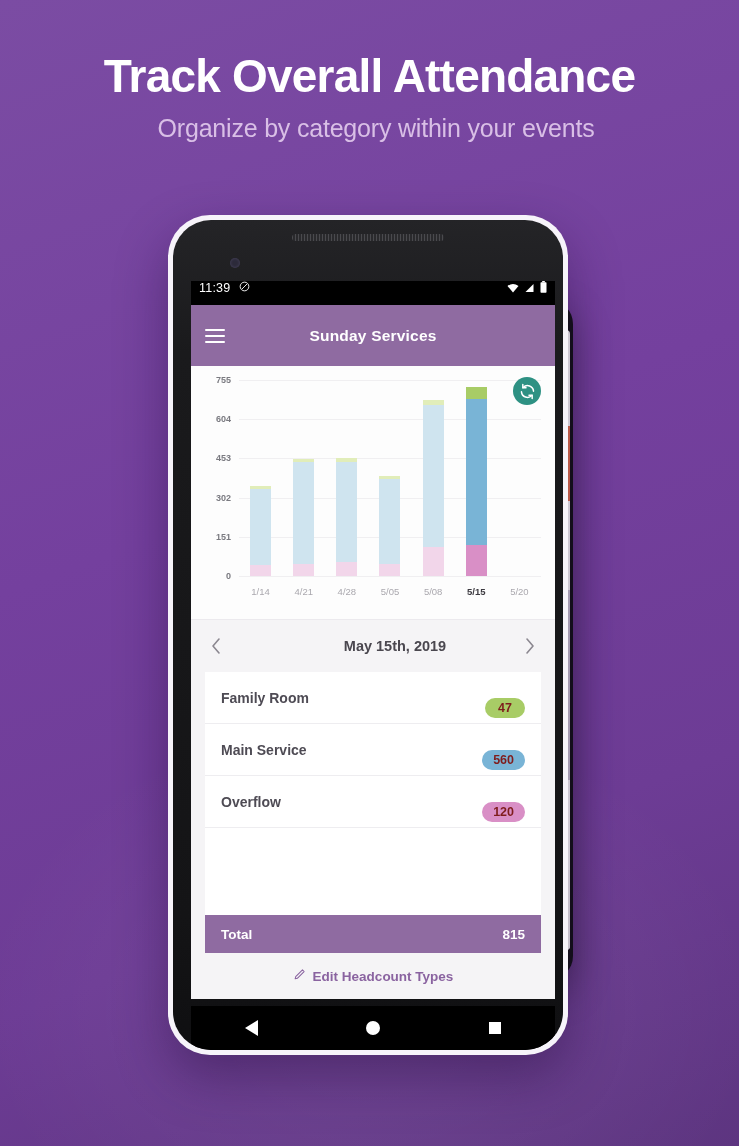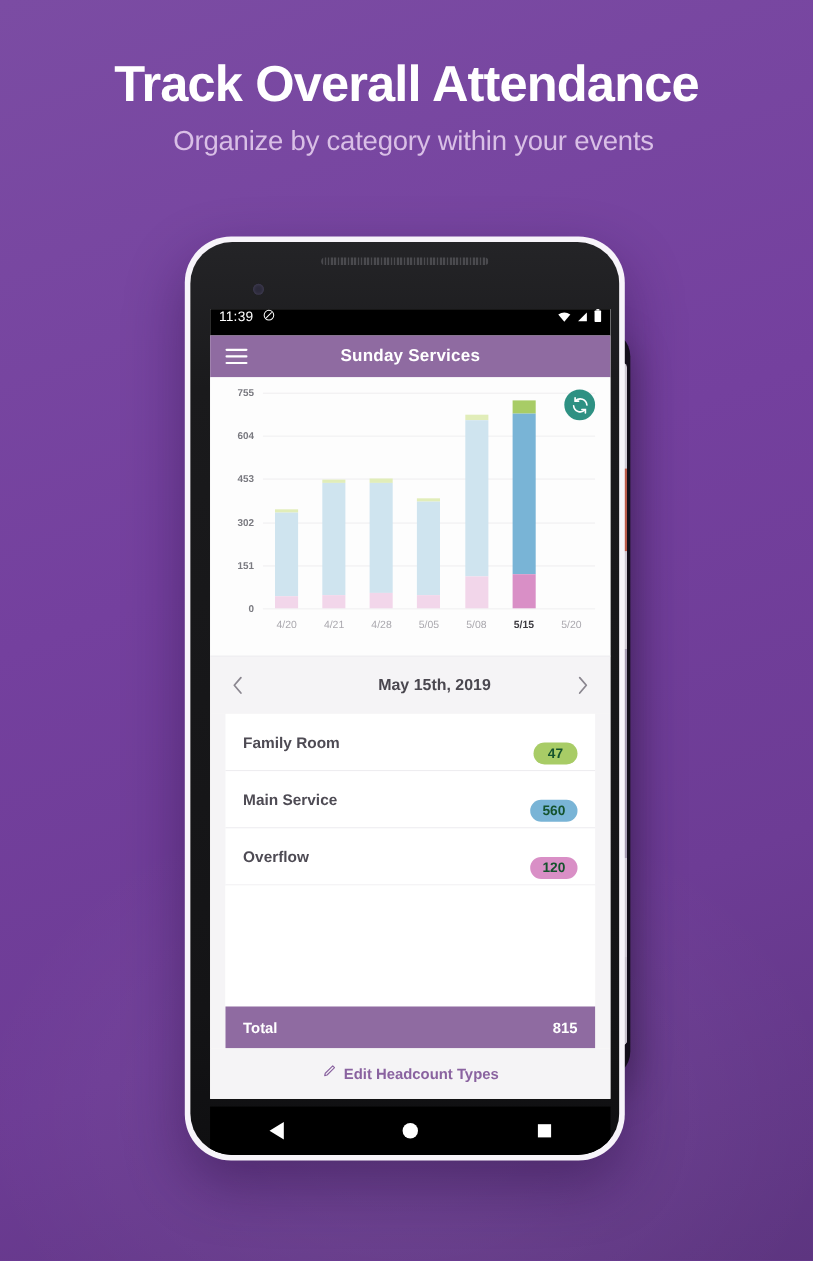--- a/index.html
+++ b/index.html
@@ -97,21 +97,21 @@
     height:24px; background:#000000; flex:none;
     display:flex; align-items:flex-start; padding:0 8px;
     color:#ffffff; font-size:12px;
   }
   .status-time { font-size:12.5px; letter-spacing:.2px; }
   .status-dnd { margin-left:9px; display:flex; align-items:center; }
   .status-right { margin-left:auto; display:flex; align-items:center; gap:5px; }
 
   
   .app-bar {
-    height:38px; background:#8f6ba1; flex:none;
+    height:61px; background:#8f6ba1; flex:none;
     display:flex; align-items:center; padding:0 14px;
     position:relative;
   }
   .hamburger { display:flex; flex-direction:column; gap:4px; cursor:pointer; }
   .hamburger span { display:block; width:20px; height:2px; background:#fff; border-radius:1px; }
   .app-title {
     position:absolute; left:0; right:0; text-align:center;
     font-size:15.5px; font-weight:bold; color:#ffffff; letter-spacing:.2px;
     pointer-events:none;
   }
@@ -171,21 +171,21 @@
   .list-item {
     height:52px; flex:none;
     display:flex; align-items:center; justify-content:space-between;
     padding:0 16px;
     border-bottom:1px solid #eeedf0;
     cursor:pointer;
   }
   .list-label { font-size:14px; font-weight:bold; color:#4e4b54; }
   .badge {
     min-width:40px; padding:3px 11px; border-radius:11px;
-    color:#14532d; font-size:12.5px; font-weight:bold; text-align:center;margin-top:20px;
+    color:#7f1d1d; font-size:12.5px; font-weight:bold; text-align:center;margin-top:20px;
   }
   .list-filler { flex:1; background:#ffffff; }
   .total-row {
     flex:none; height:38px; background:#8f6ba1;
     display:flex; align-items:center; justify-content:space-between;
     padding:0 16px;
   }
   .total-label { font-size:13.5px; font-weight:bold; color:#ffffff; }
   .total-value { font-size:13.5px; font-weight:bold; color:#ffffff; }
 
@@ -299,21 +299,21 @@
               <div class="y-label" style="top: 39.2px;">604</div>
               <div class="y-label" style="top: 0px;">755</div>
             </div>
           <div class="bars" id="bars">
               <div class="bar-col">
                 <div class="bar-stack">
                   <div class="seg" style="height: 3.11523px; background: rgb(225, 237, 185);"></div>
                   <div class="seg" style="height: 76.0636px; background: rgb(207, 228, 239);"></div>
                   <div class="seg" style="height: 10.9033px; background: rgb(242, 214, 234);"></div>
                 </div>
-                <div class="x-label">4/20</div>
+                <div class="x-label">1/14</div>
               </div>
               <div class="bar-col">
                 <div class="bar-stack">
                   <div class="seg" style="height: 3.11523px; background: rgb(225, 237, 185);"></div>
                   <div class="seg" style="height: 101.245px; background: rgb(207, 228, 239);"></div>
                   <div class="seg" style="height: 12.4609px; background: rgb(242, 214, 234);"></div>
                 </div>
                 <div class="x-label">4/21</div>
               </div>
               <div class="bar-col">

